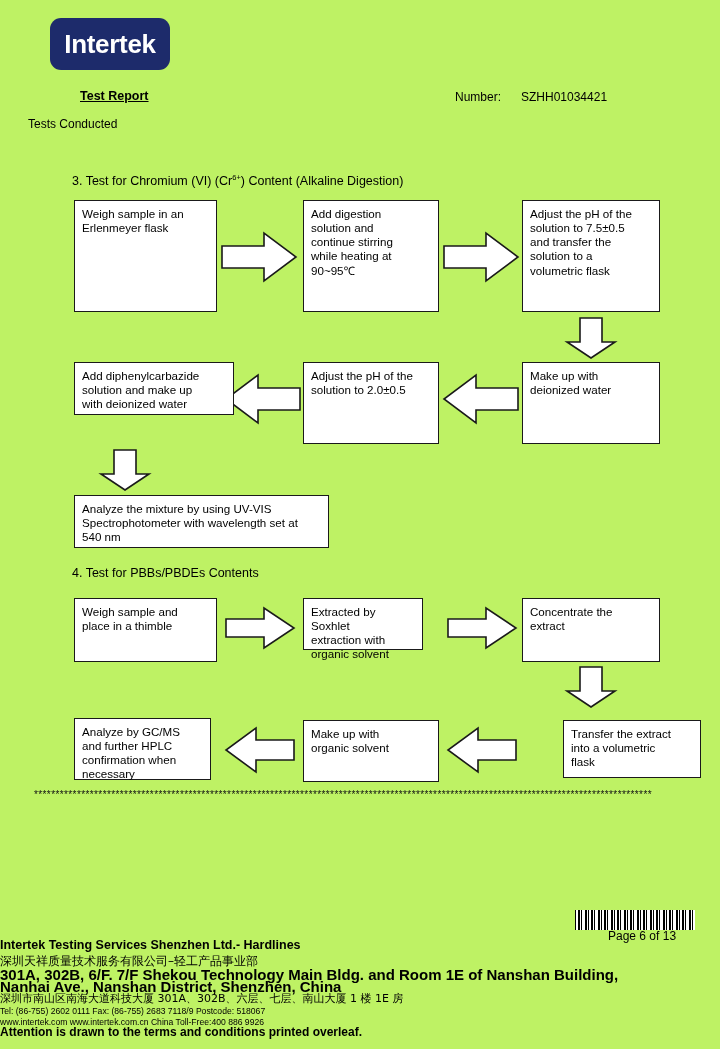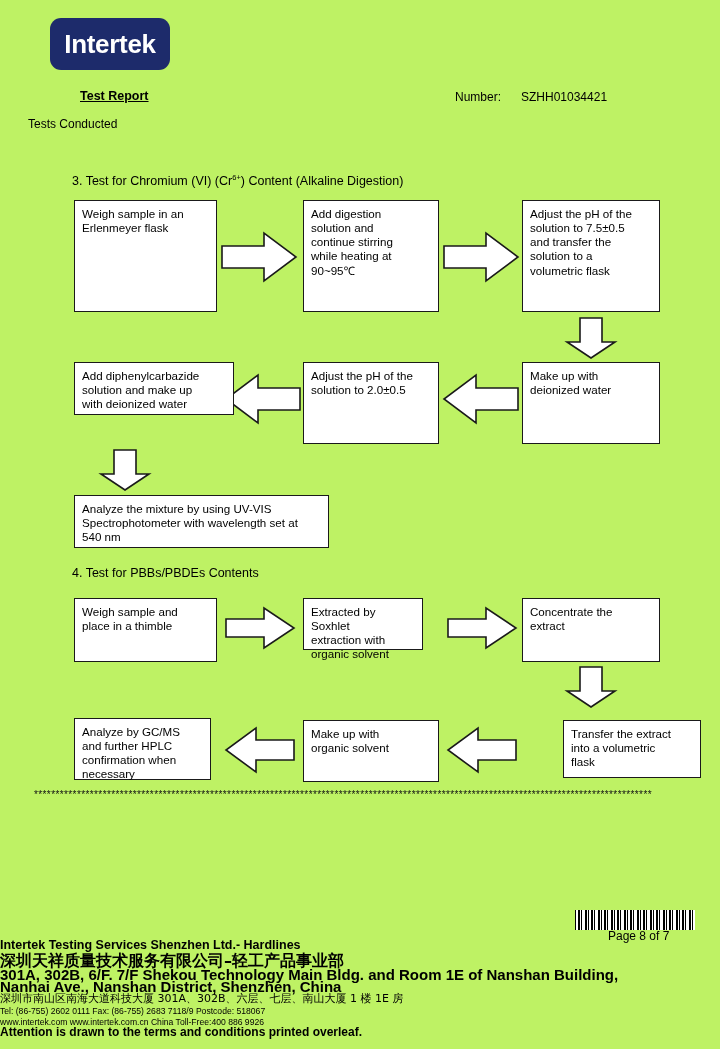--- a/index.html
+++ b/index.html
@@ -147,24 +147,23 @@
     width: 720px;
     text-align: left;
   }
   .f-line { display: block; }
   #f-company {
     font-size: 12.5px;
     font-weight: bold;
     line-height: 15px;
   }
   #f-company-cn {
-    font-size: 16px;
+    font-size: 12px;
     line-height: 16px;
     font-family: "DejaVu Sans", sans-serif;
-    font-weight: bold;
   }
   #f-addr1, #f-addr2 {
     font-size: 15px;
     font-weight: bold;
     line-height: 11.5px;
   }
   #f-addr-cn {
     font-size: 11px;
     line-height: 14px;
     font-family: "DejaVu Sans", sans-serif;
@@ -289,21 +288,21 @@
     </svg>
   </div>
 
   <div class="flow-box" style="left:74px; top:718px; width:137px; height:62px;">Analyze by GC/MS and further HPLC confirmation when necessary</div>
 
   <div id="asterisk-line">************************************************************************************************************************************************</div>
 
   <div id="barcode">
     <div id="barcode-bars"></div>
   </div>
-  <div id="page-number">Page 8 of 7</div>
+  <div id="page-number">Page 6 of 13</div>
 
   <div id="footer">
     <span class="f-line" id="f-company">Intertek Testing Services Shenzhen Ltd.- Hardlines</span>
     <span class="f-line" id="f-company-cn">深圳天祥质量技术服务有限公司–轻工产品事业部</span>
     <span class="f-line" id="f-addr1">301A, 302B, 6/F. 7/F Shekou Technology Main Bldg. and Room 1E of Nanshan Building,</span>
     <span class="f-line" id="f-addr2">Nanhai Ave., Nanshan District, Shenzhen, China</span>
     <span class="f-line" id="f-addr-cn">深圳市南山区南海大道科技大厦 301A、302B、六层、七层、南山大厦 1 楼 1E 房</span>
     <span class="f-line" id="f-tel">Tel: (86-755) 2602 0111  Fax: (86-755) 2683 7118/9  Postcode: 518067</span>
     <span class="f-line" id="f-web">www.intertek.com  www.intertek.com.cn  China Toll-Free:400 886 9926</span>
     <span class="f-line" id="f-attention">Attention is drawn to the terms and conditions printed overleaf.</span>

